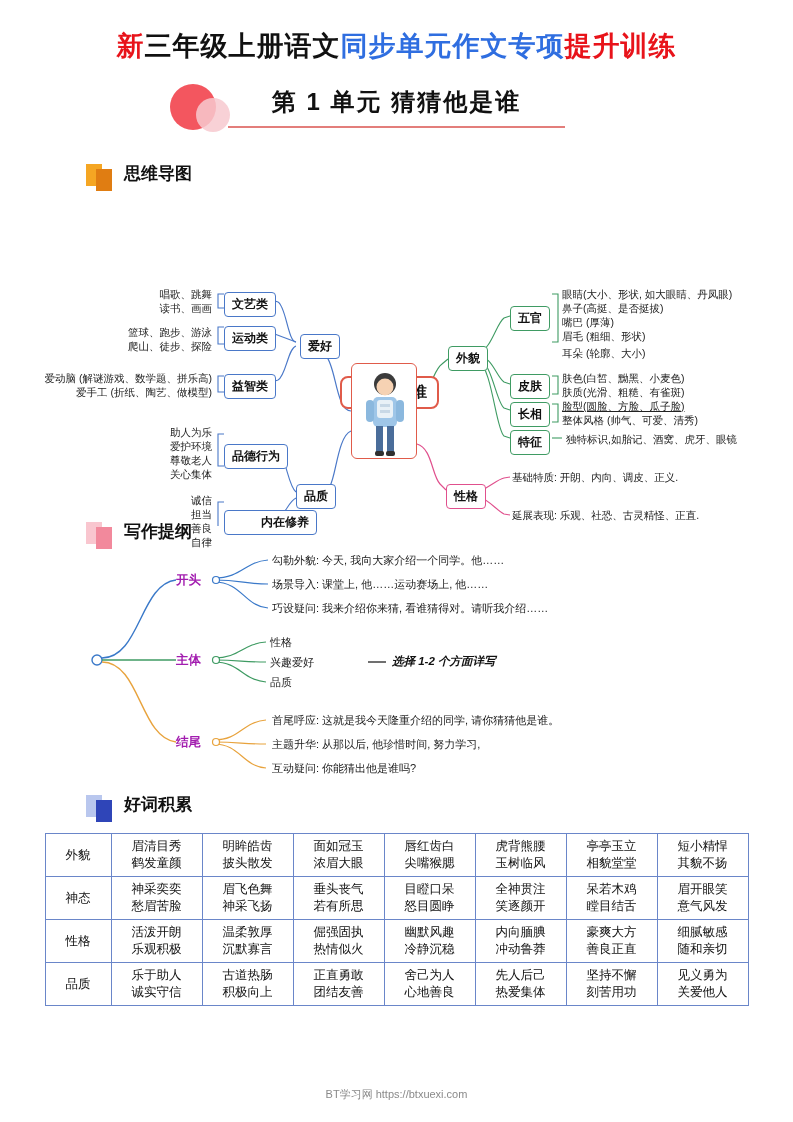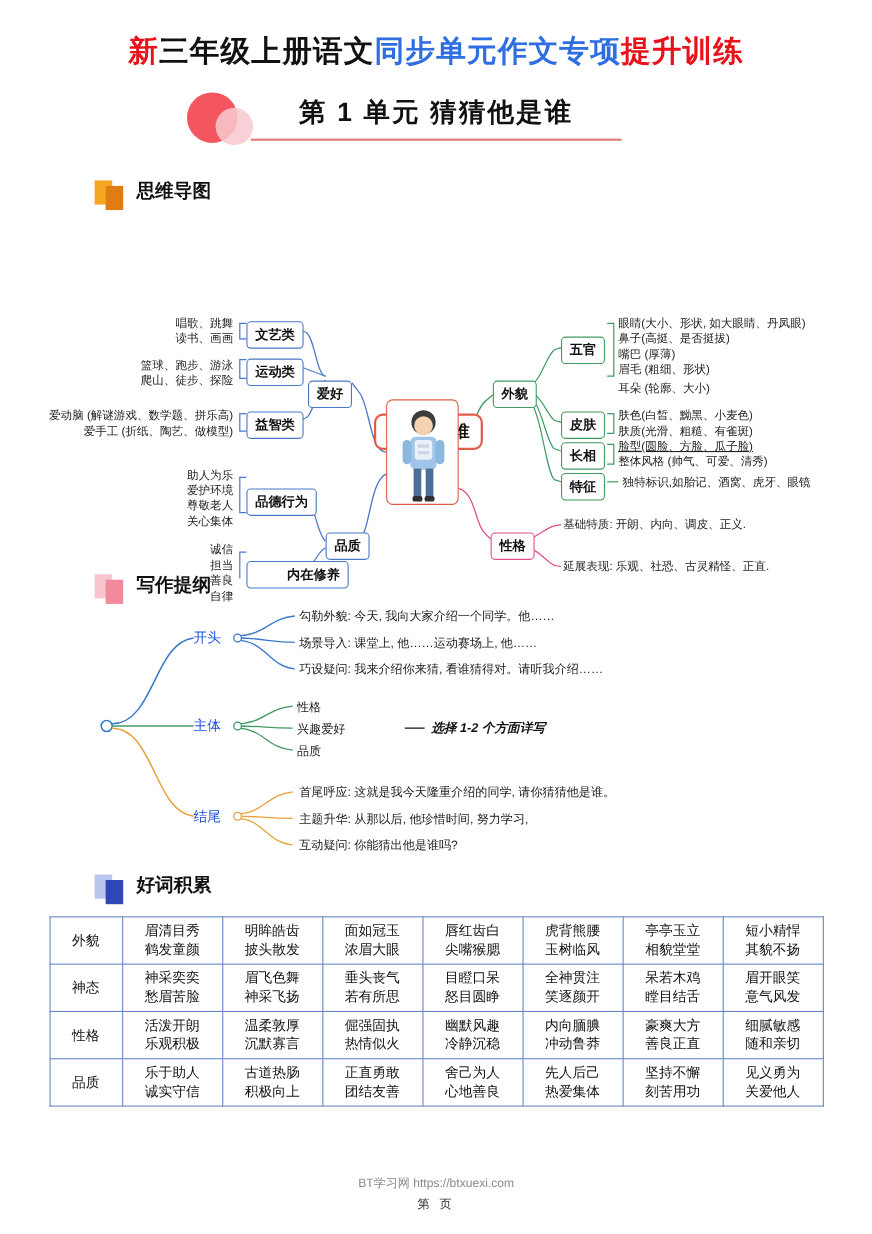--- a/index.html
+++ b/index.html
@@ -149,22 +149,22 @@
   .outline {
     position: relative;
     width: 793px;
     height: 235px;
     margin-top: 0px;
   }
   .outline svg { position: absolute; left: 0; top: 0; }
   .o-node {
     position: absolute;
     font-size: 12.5px;
-    font-weight: normal;
-    color: #1d4ed8;
+    font-weight: bold;
+    color: #a21caf;
     white-space: nowrap;
   }
   .o-leaf {
     position: absolute;
     font-size: 11px;
     color: #1b1b1b;
     white-space: nowrap;
   }
   .o-note {
     position: absolute;
@@ -285,21 +285,21 @@
       <rect x="28" y="46" width="10" height="3" fill="#c8d8e6"></rect>
       <rect x="14" y="36" width="8" height="22" rx="4" fill="#8bb8de"></rect>
       <rect x="44" y="36" width="8" height="22" rx="4" fill="#8bb8de"></rect>
       <rect x="24" y="62" width="7" height="26" fill="#4a6d9a"></rect>
       <rect x="35" y="62" width="7" height="26" fill="#4a6d9a"></rect>
       <rect x="23" y="87" width="9" height="5" rx="2" fill="#2f2f2f"></rect>
       <rect x="34" y="87" width="9" height="5" rx="2" fill="#2f2f2f"></rect>
     </svg>
   </div>
 
-  <div class="node blue" style="left:280px; top:138px;margin-top:12px;">爱好</div>
+  <div class="node blue" style="left:300px; top:138px;">爱好</div>
   <div class="node green" style="left:448px; top:150px;">外貌</div>
   <div class="node blue" style="left:296px; top:288px;">品质</div>
   <div class="node pink" style="left:446px; top:288px;">性格</div>
 
   <div class="node blue" style="left:224px; top:96px;">文艺类</div>
   <div class="node blue" style="left:224px; top:130px;">运动类</div>
   <div class="node blue" style="left:224px; top:178px;">益智类</div>
 
   <div class="leaf r" style="left:108px; top:92px; width:104px;">唱歌、跳舞</div>
   <div class="leaf r" style="left:108px; top:106px; width:104px;">读书、画画</div>
@@ -525,14 +525,13 @@
             <div>见义勇为</div>
             <div>关爱他人</div>
           </td>
         </tr>
       </tbody>
   </table>
 </div>
 
 <div class="footer">
   <div class="src">BT学习网 https://btxuexi.com</div>
-  <div class="pg">第   页</div>
 </div>
 
 </body></html>

